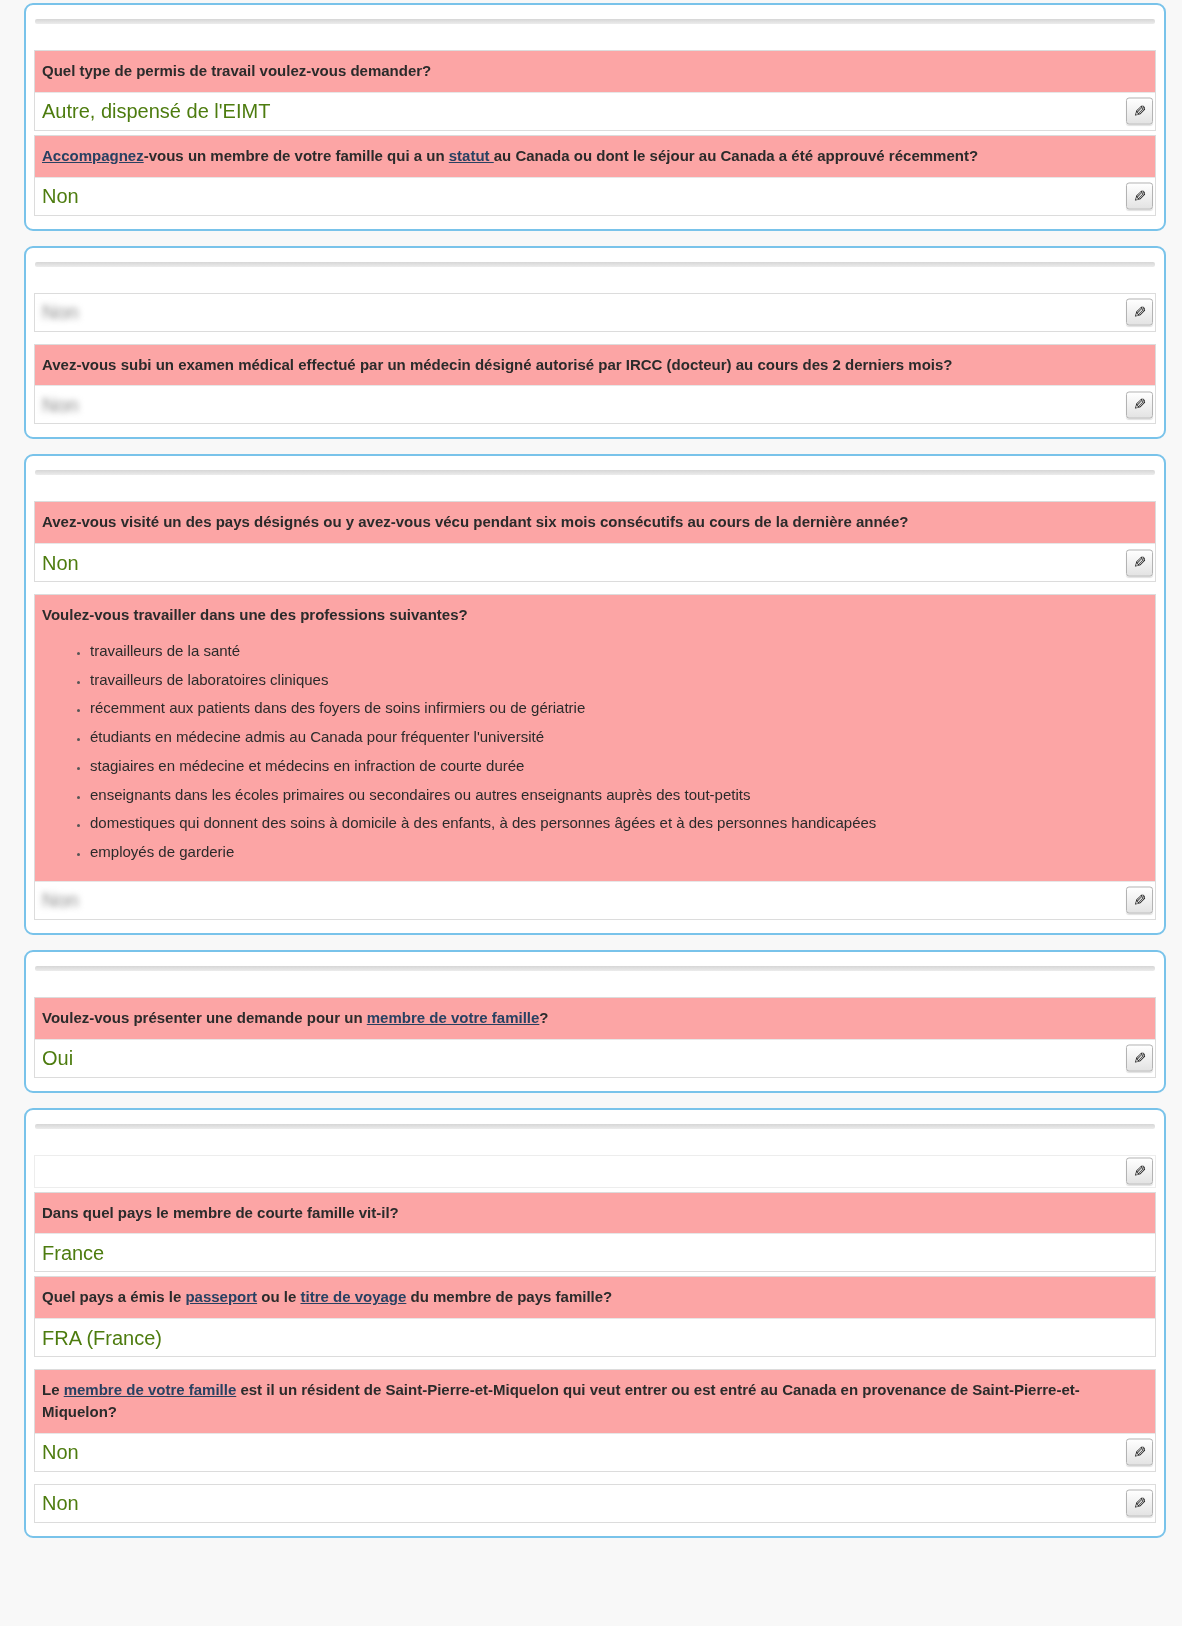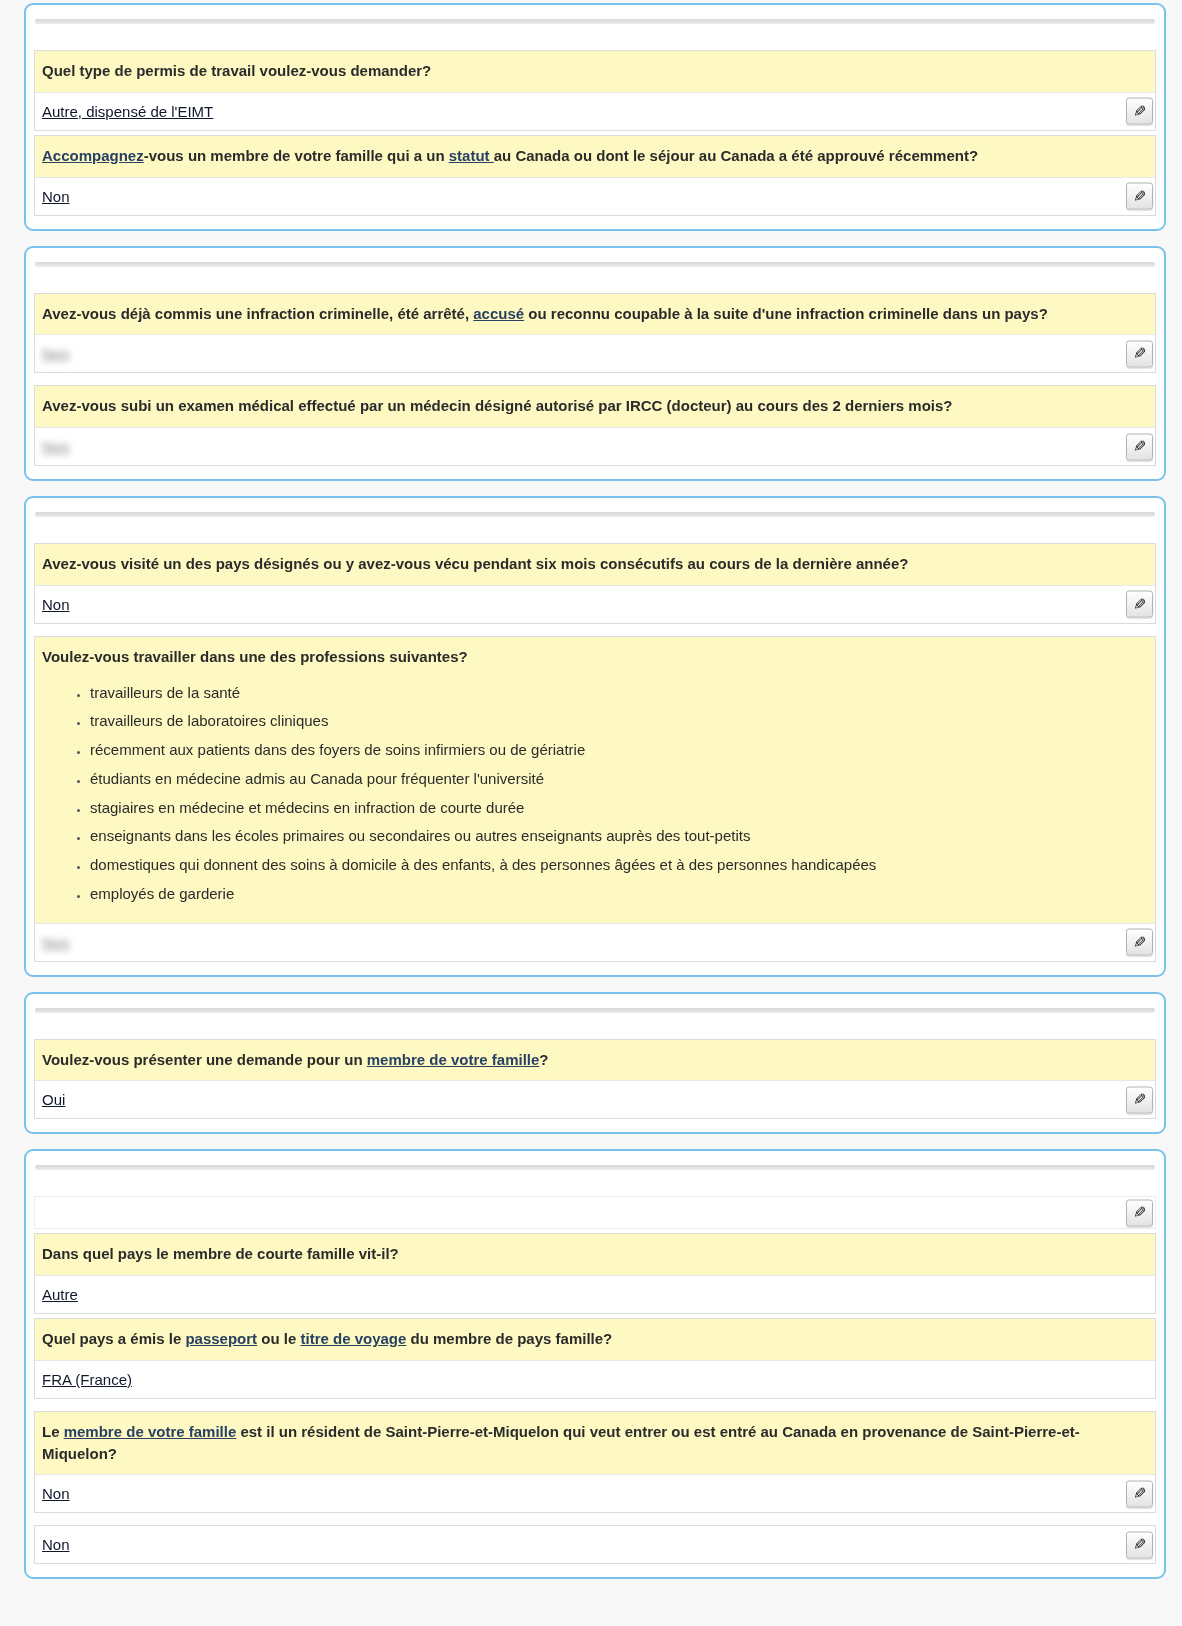--- a/index.html
+++ b/index.html
@@ -26,21 +26,21 @@
     border-radius:2px;
     background:linear-gradient(#d6d6d6,#ececec);
   }
   .qa{
     margin-top:4px;
     border:1px solid #dcdcdc;
     background:#fff;
   }
   .qa.gap{margin-top:12px;}
   .q{
-    background:#fef9c3;
+    background:#fca5a5;
     border-bottom:1px solid #e7e7e7;
     padding:9px 8px 10px 7px;
     font-size:15px;
     font-weight:bold;
     color:#2b2b2b;
     line-height:1.45;
   }
   .qlink{
     color:#284162;
     text-decoration:underline;
@@ -61,24 +61,23 @@
   .blist li::marker{color:#555;font-size:11px;}
   .arow{
     position:relative;
     background:#fff;
     min-height:29px;
     padding:4px 34px 4px 7px;
     display:flex;
     align-items:center;
   }
   .atext{
-    font-size:15px;
-    color:#0f172a;
+    font-size:20px;
+    color:#4d7c0f;
     line-height:1.4;
-    text-decoration:underline;
   }
   .atext.blurred{
     color:#8b8b8b;
     filter:blur(3px);
     user-select:none;
   }
   .editrow{
     position:relative;
     margin-top:4px;
     min-height:31px;
@@ -131,21 +130,20 @@
           <span class="atext">Non</span>
           <button class="pencilbtn" type="button">
             <span class="pencilic">✎</span>
           </button>
         </div>
       </div>
     </div>
     <div class="panel">
       <div class="topbar"></div>
       <div class="qa">
-        <div class="q"><span>Avez-vous déjà commis une infraction criminelle, été arrêté, </span><a class="qlink" href="#">accusé</a><span> ou reconnu coupable à la suite d'une infraction criminelle dans un pays?</span></div>
         <div class="arow">
           <span class="atext blurred">Non</span>
           <button class="pencilbtn" type="button">
             <span class="pencilic">✎</span>
           </button>
         </div>
       </div>
       <div class="qa gap">
         <div class="q"><span>Avez-vous subi un examen médical effectué par un médecin désigné autorisé par IRCC (docteur) au cours des 2 derniers mois?</span></div>
         <div class="arow">
@@ -201,21 +199,21 @@
     <div class="panel">
       <div class="topbar"></div>
       <div class="editrow">
         <button class="pencilbtn" type="button">
           <span class="pencilic">✎</span>
         </button>
       </div>
       <div class="qa">
         <div class="q"><span>Dans quel pays le membre de courte famille vit-il?</span></div>
         <div class="arow">
-          <span class="atext">Autre</span>
+          <span class="atext">France</span>
         </div>
       </div>
       <div class="qa">
         <div class="q"><span>Quel pays a émis le </span><a class="qlink" href="#">passeport</a><span> ou le </span><a class="qlink" href="#">titre de voyage</a><span> du membre de pays famille?</span></div>
         <div class="arow">
           <span class="atext">FRA (France)</span>
         </div>
       </div>
       <div class="qa gap">
         <div class="q"><span>Le </span><a class="qlink" href="#">membre de votre famille</a><span> est il un résident de Saint-Pierre-et-Miquelon qui veut entrer ou est entré au Canada en provenance de Saint-Pierre-et-Miquelon?</span></div>

